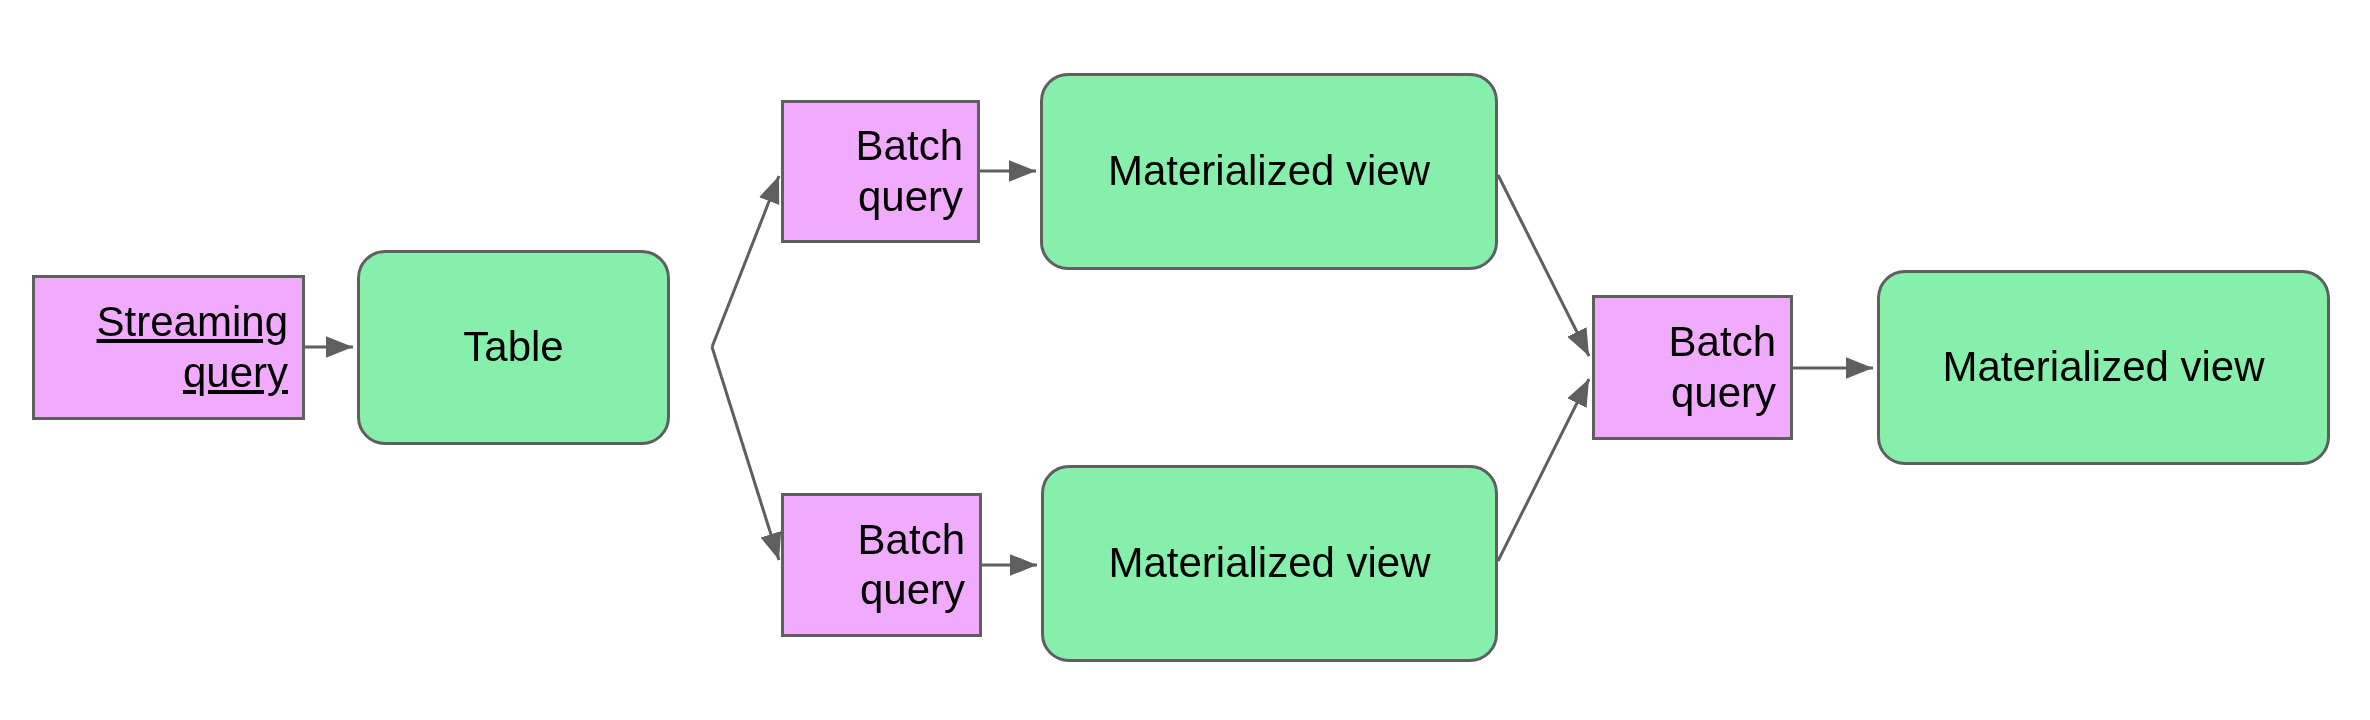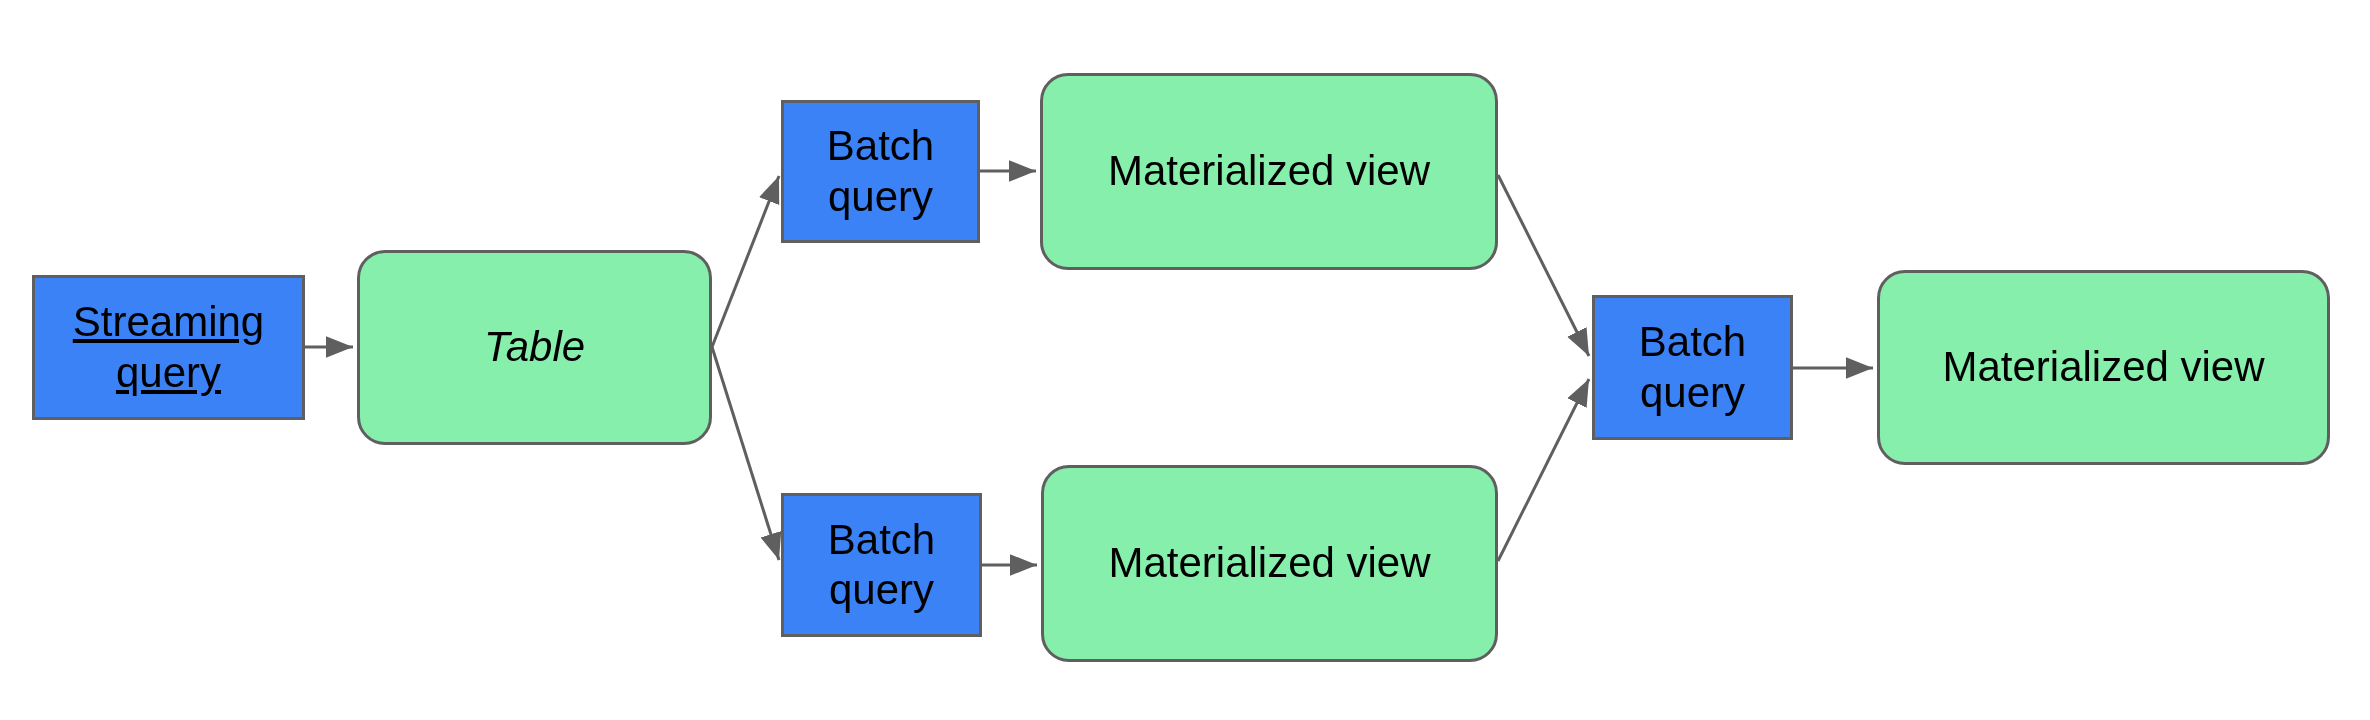--- a/index.html
+++ b/index.html
@@ -32,28 +32,29 @@
     box-sizing: border-box;
     border: 3px solid #5f5f5f;
     color: #000000;
     font-size: 42px;
     line-height: 1.2;
   }
   .node .label {
     padding: 0 14px;
   }
   .query-node {
-    background: #3b82f6;
+    background: #f0abfc;
+    text-align: right;
   }
   .data-node {
     background: #86efac;
     border-radius: 28px;
   }
   #n-streaming-query   { left: 32px;   top: 275px; width: 273px; height: 145px; text-decoration: underline; }
-  #n-table             { left: 357px;  top: 250px; width: 355px; height: 195px; font-style: italic; }
+  #n-table             { left: 357px;  top: 250px; width: 313px; height: 195px; }
   #n-batch-query-top   { left: 781px;  top: 100px; width: 199px; height: 143px; }
   #n-mv-top            { left: 1040px; top: 73px;  width: 458px; height: 197px; }
   #n-batch-query-bottom{ left: 781px;  top: 493px; width: 201px; height: 144px; }
   #n-mv-bottom         { left: 1041px; top: 465px; width: 457px; height: 197px; }
   #n-batch-query-right { left: 1592px; top: 295px; width: 201px; height: 145px; }
   #n-mv-right          { left: 1877px; top: 270px; width: 453px; height: 195px; }
 </style>
 </head>
 <body>
 

